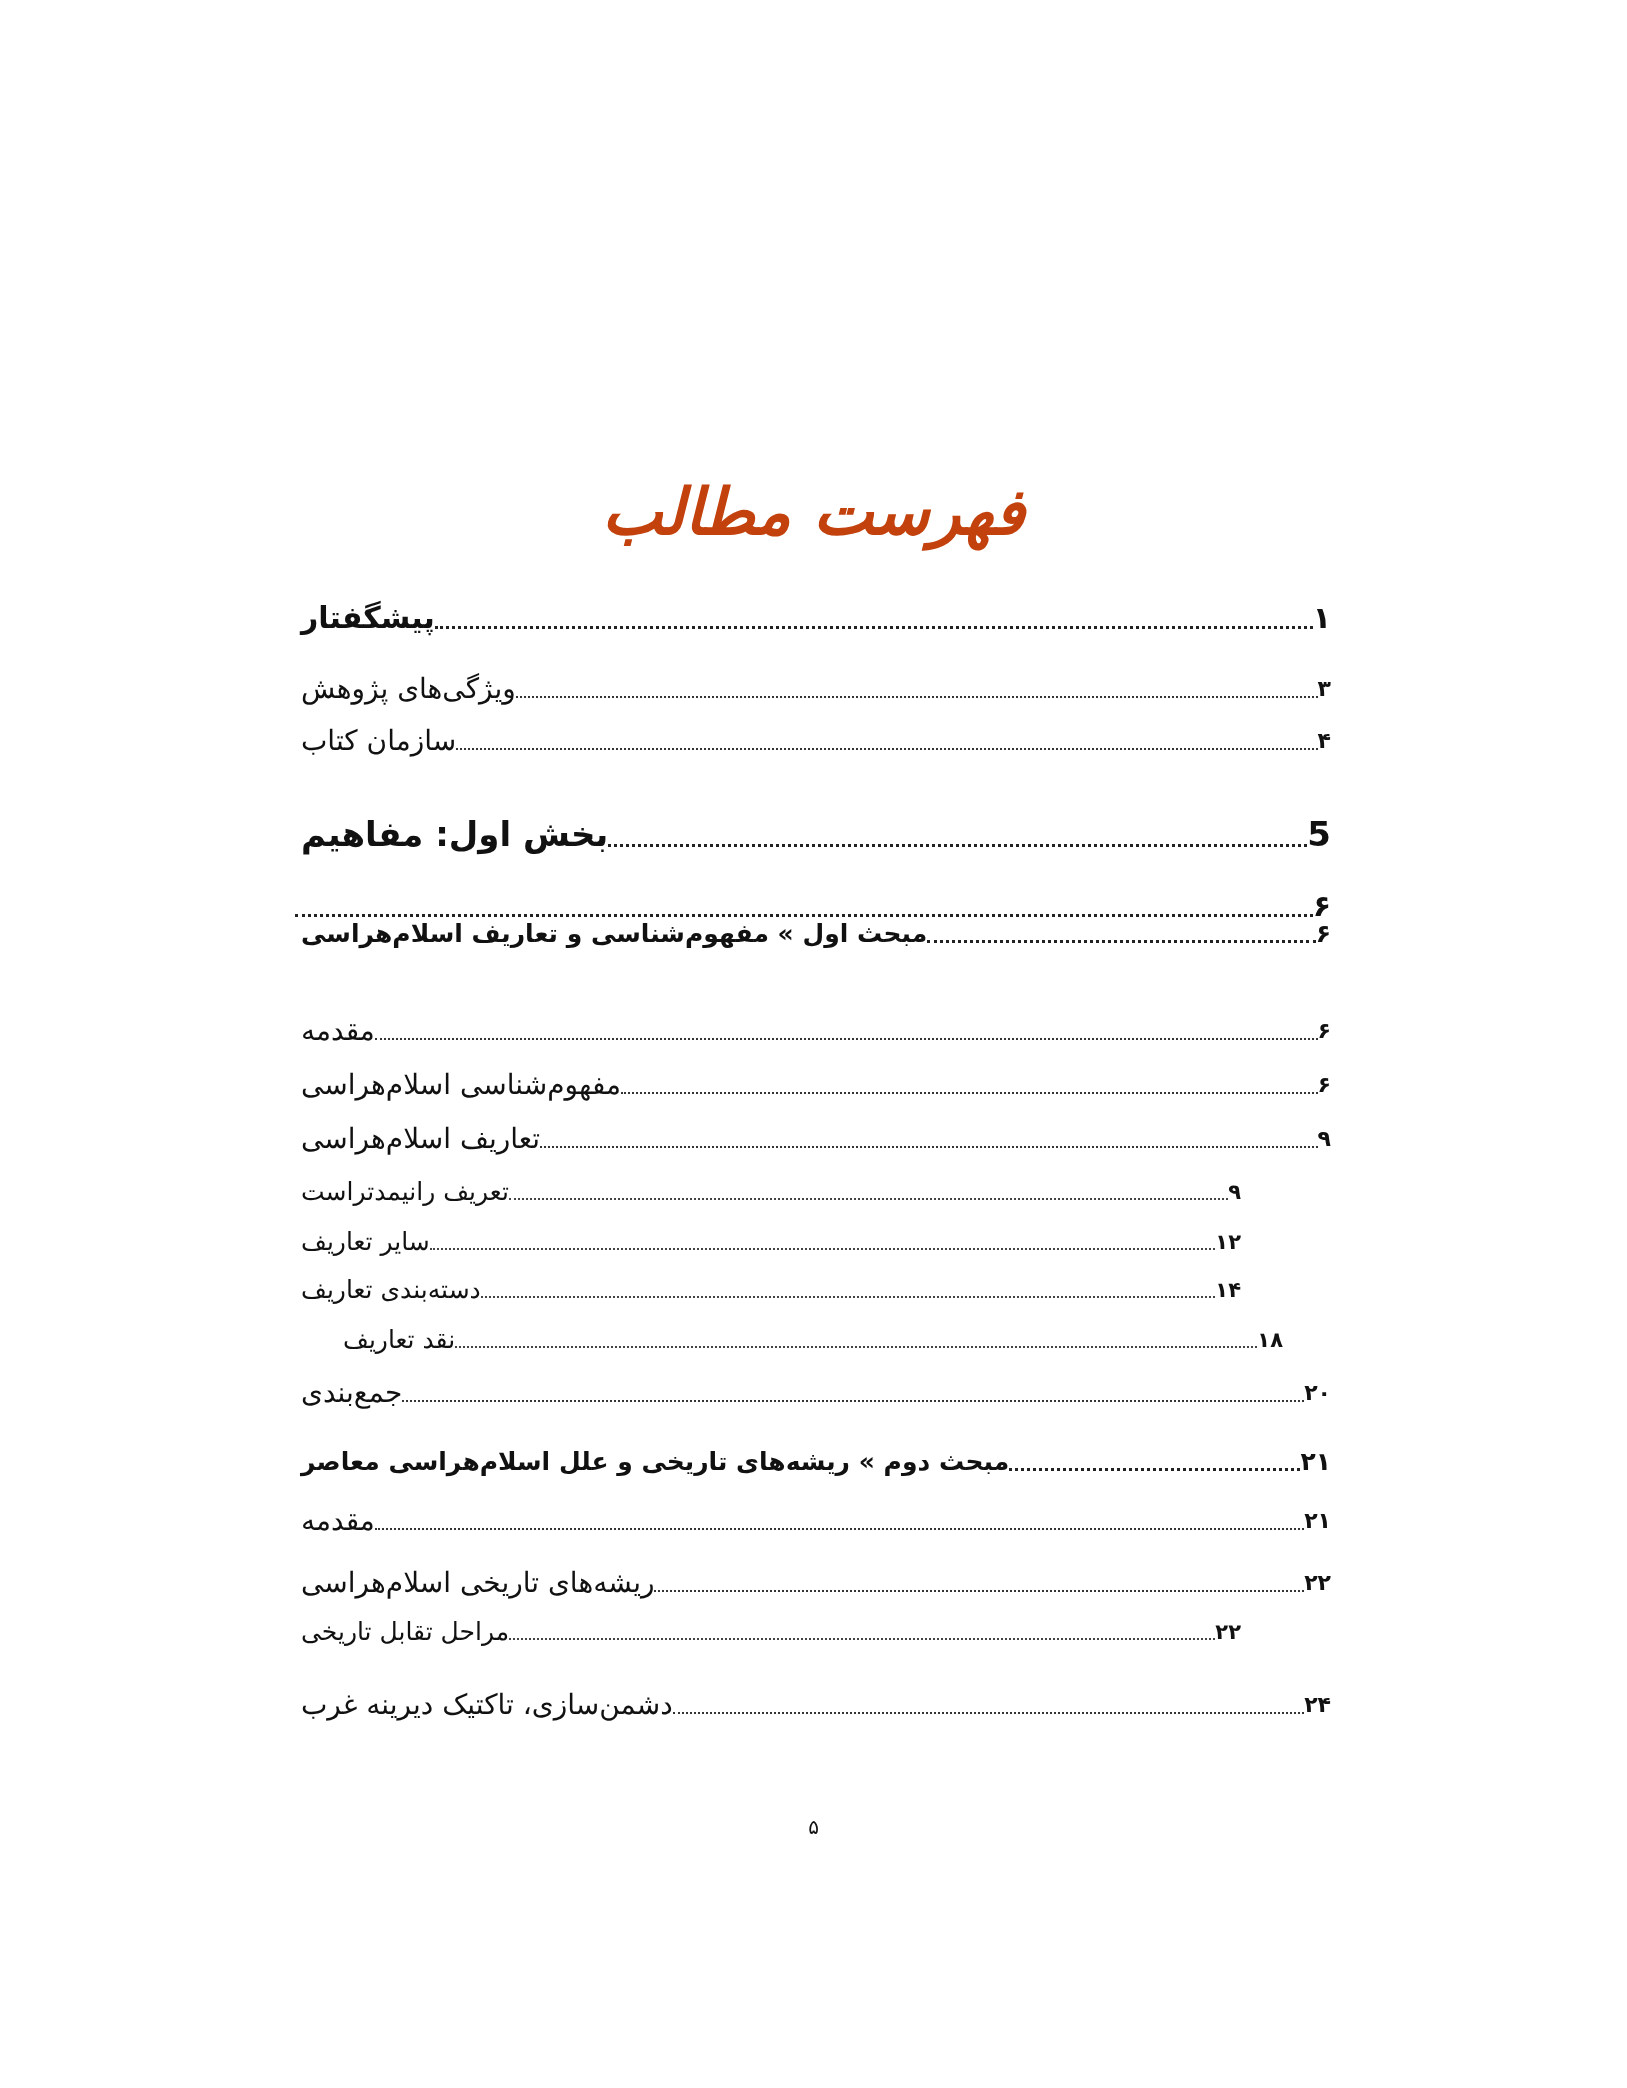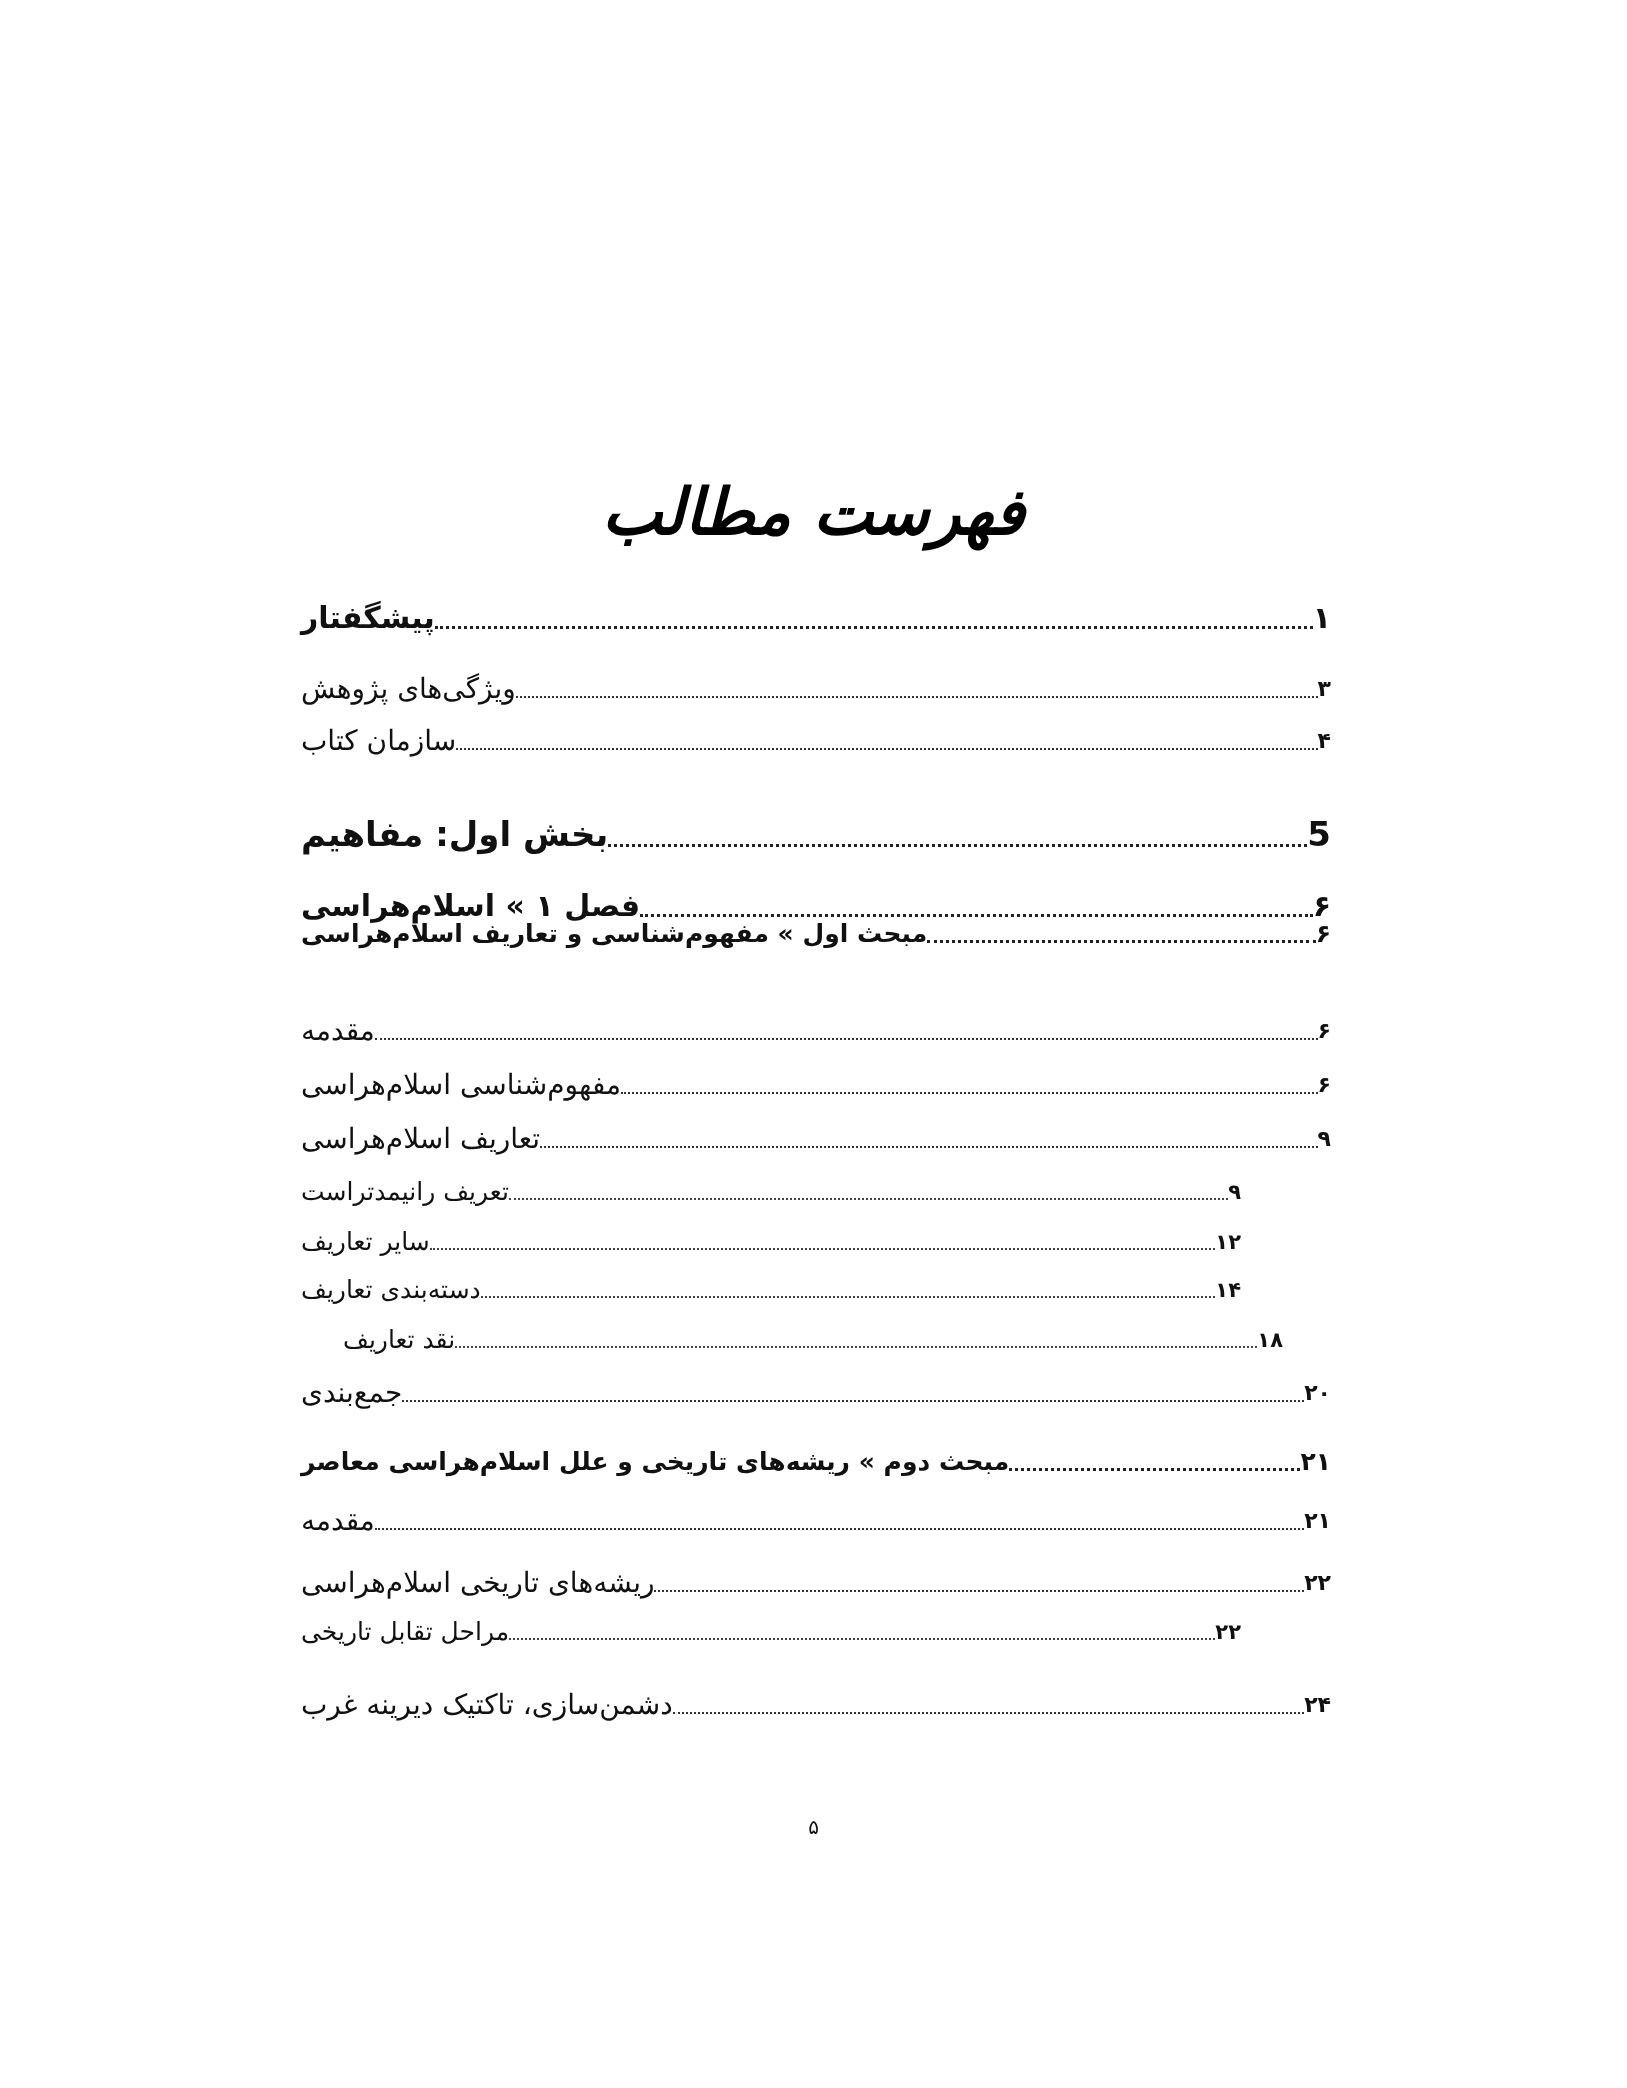--- a/index.html
+++ b/index.html
@@ -1,20 +1,20 @@
 <!DOCTYPE html>
 <html><head>
 <meta charset="utf-8">
 <style>
   html, body { margin:0; padding:0; background:#ffffff; }
   body { width:1627px; height:2088px; position:relative; overflow:hidden;
          font-family:"DejaVu Serif", "Liberation Serif", serif; color:#111; }
   .title { position:absolute; left:0; width:1627px; top:472px; text-align:center;
            font-family:"DejaVu Serif", serif; font-weight:bold; font-style:italic;
-           font-size:64px; line-height:80px; direction:rtl; color:#000000; }
+           font-size:64px; line-height:80px; direction:rtl; color:#c2410c; }
   .row { position:absolute; left:295px; display:flex; flex-direction:row-reverse;
          align-items:flex-end; direction:rtl; }
   .row .label { white-space:nowrap; padding-left:6px; }
   .row .leader { flex:1; border-bottom:3px dotted #222; margin-bottom:9px; height:0; }
   .row .page { white-space:nowrap; padding-right:2px; font-weight:bold; direction:rtl; }
   .lvl-part .label, .lvl-part .page { font-family:"DejaVu Sans", sans-serif; font-weight:bold; font-size:34px; line-height:44px; }
   .lvl-chapter .label, .lvl-chapter .page { font-family:"DejaVu Sans", sans-serif; font-weight:bold; font-size:30px; line-height:40px; }
   .lvl-section .label, .lvl-section .page { font-family:"DejaVu Sans", sans-serif; font-weight:bold; font-size:25px; line-height:36px; }
   .lvl-item .label { font-size:28px; line-height:34px; }
   .lvl-item .page { font-family:"DejaVu Sans", sans-serif; font-size:22px; line-height:34px; }
@@ -52,21 +52,20 @@
     <span class="page">۴</span>
   </div>
 
   <div class="row lvl-part w-full" style="top:812px;">
     <span class="label">بخش اول: مفاهیم</span>
     <span class="leader"></span>
     <span class="page">5</span>
   </div>
 
   <div class="row lvl-chapter w-full" style="top:886px;">
-    <span class="label">فصل ۱ » اسلام‌هراسی</span>
     <span class="leader"></span>
     <span class="page">۶</span>
   </div>
 
   <div class="row lvl-section w-full" style="top:916px;">
     <span class="label">مبحث اول » مفهوم‌شناسی و تعاریف اسلام‌هراسی</span>
     <span class="leader"></span>
     <span class="page">۶</span>
   </div>
 

